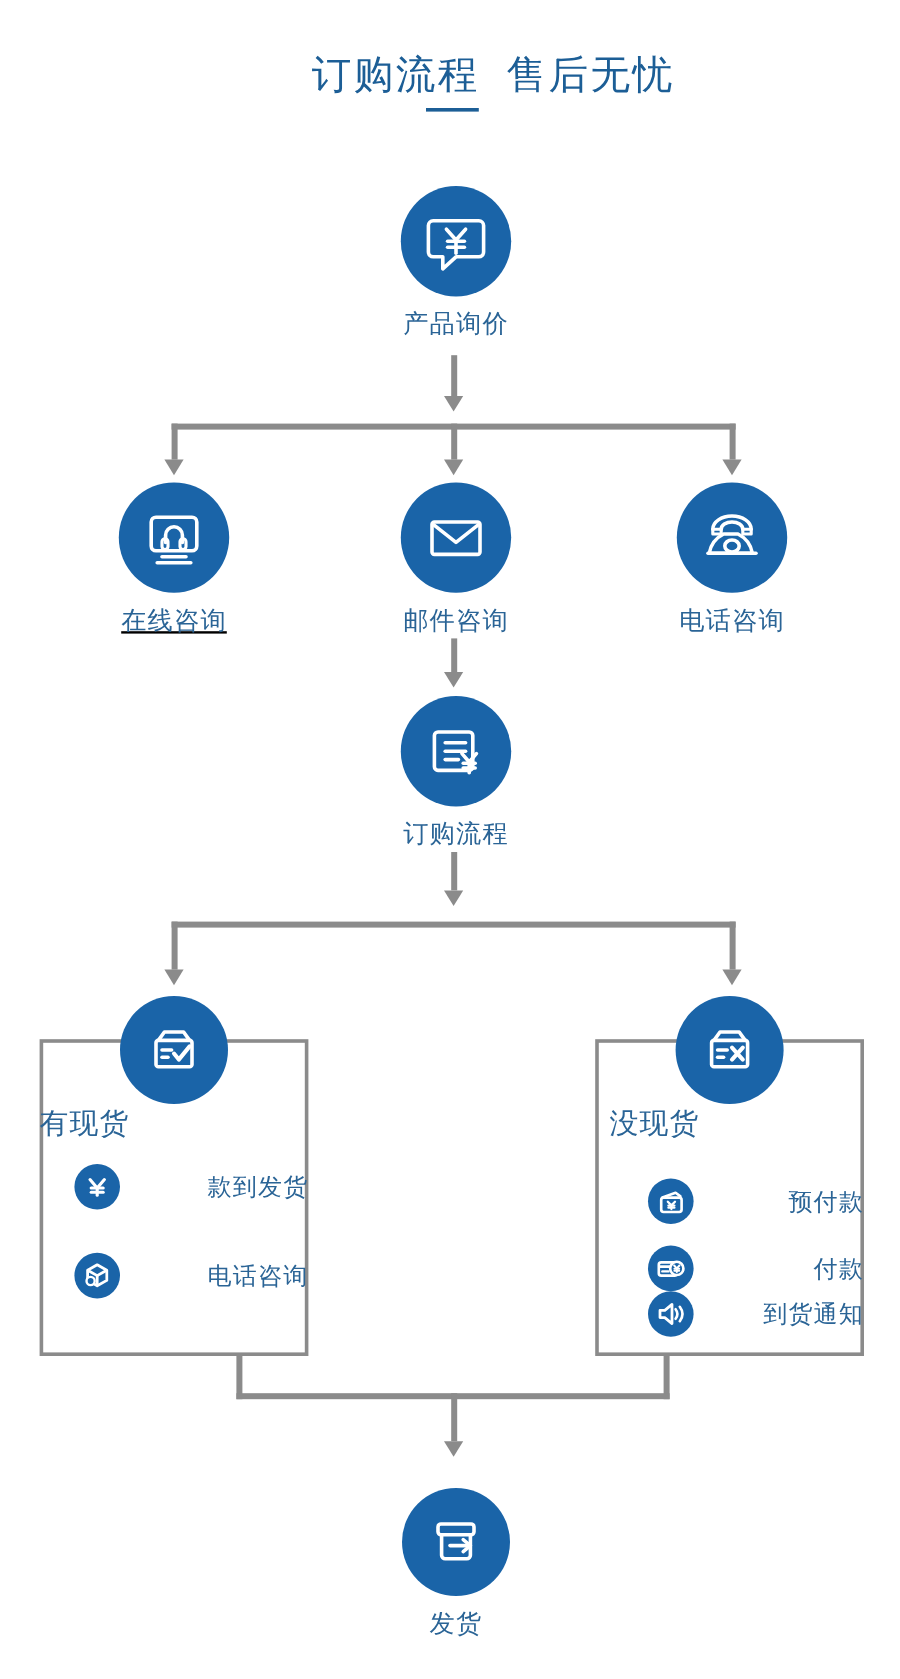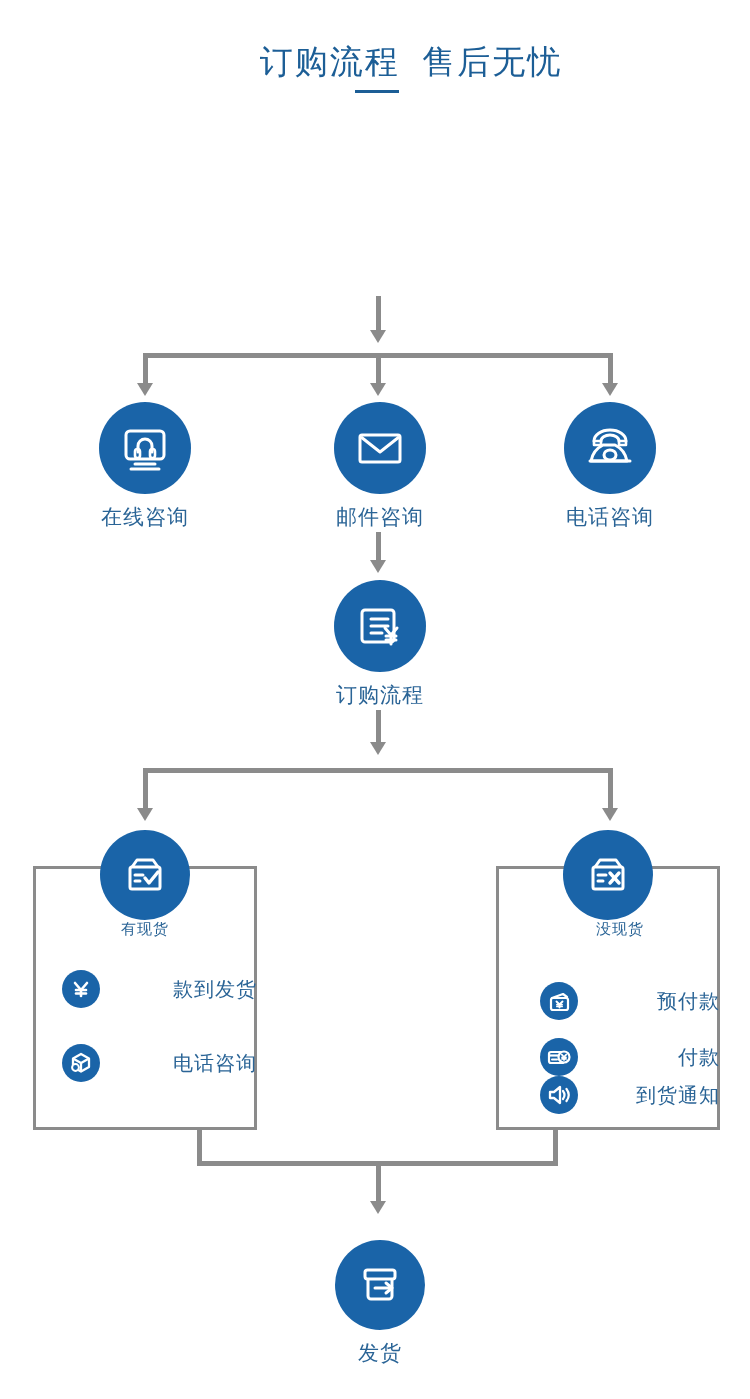--- a/index.html
+++ b/index.html
@@ -79,22 +79,22 @@
   
   .branch-box {
     position: absolute;
     border: 3px solid #8b8b8b;
     box-sizing: border-box;
     background: transparent;
   }
   .branch-title {
     position: absolute;
     width: 100%;
-    text-align: center;
-    font-size: 15px;
+    text-align: left;
+    font-size: 24px;
     color: #2a6496;
     letter-spacing: 1px;
     white-space: nowrap;
   }
   .sub-list {
     position: absolute;
     left: 0;
     width: 100%;
   }
   .sub-item {
@@ -122,33 +122,45 @@
   svg { display: block; }
 </style>
 </head>
 <body>
 
 <div id="page">
 
   <div class="title">订购流程  售后无忧</div>
   <div class="title-rule"></div>
 
+  <div class="node" style="left:305px; top:155px; width:150px;">
+    <div class="circle" style="width:92px;height:92px;">
+      <svg width="56" height="56" viewBox="0 0 56 56">
+        <path d="M9 11 h38 a4 4 0 0 1 4 4 v22 a4 4 0 0 1 -4 4 h-19 l-11 10 v-10 h-8 a4 4 0 0 1 -4 -4 v-22 a4 4 0 0 1 4 -4 z" fill="none" stroke="#ffffff" stroke-width="3" stroke-linejoin="round"></path>
+        <path d="M20 18 L28 27 L36 18" fill="none" stroke="#ffffff" stroke-width="3" stroke-linecap="round" stroke-linejoin="round"></path>
+        <path d="M28 27 V38" stroke="#ffffff" stroke-width="3" stroke-linecap="round"></path>
+        <path d="M21 28 H35" stroke="#ffffff" stroke-width="3" stroke-linecap="round"></path>
+        <path d="M21 33 H35" stroke="#ffffff" stroke-width="3" stroke-linecap="round"></path>
+      </svg>
+    </div>
+    <div class="node-label">产品询价</div>
+  </div>
 
   <div class="ln" style="left:376px; top:296px; width:5px; height:34px;"></div>
   <div class="arrow-down" style="left:370px; top:330px;"></div>
 
   <div class="ln" style="left:143px; top:353px; width:470px; height:5px;"></div>
   <div class="ln" style="left:143px; top:353px; width:5px; height:30px;"></div>
   <div class="ln" style="left:376px; top:353px; width:5px; height:30px;"></div>
   <div class="ln" style="left:608px; top:353px; width:5px; height:30px;"></div>
   <div class="arrow-down" style="left:137px; top:383px;"></div>
   <div class="arrow-down" style="left:370px; top:383px;"></div>
   <div class="arrow-down" style="left:602px; top:383px;"></div>
 
-  <div class="node" style="left:70px; top:402px; width:150px;">
+  <div class="node" style="left:70px; top:402px; width:150px;text-decoration:underline;">
     <div class="circle" style="width:92px;height:92px;">
       <svg width="58" height="58" viewBox="0 0 58 58">
         <rect x="10" y="12" width="38" height="28" rx="4" fill="none" stroke="#ffffff" stroke-width="3"></rect>
         <path d="M22 33 v-6 a7 7 0 0 1 14 0 v6" fill="none" stroke="#ffffff" stroke-width="3" stroke-linecap="round"></path>
         <rect x="19" y="30" width="5" height="9" rx="2.5" fill="none" stroke="#ffffff" stroke-width="2.6"></rect>
         <rect x="34" y="30" width="5" height="9" rx="2.5" fill="none" stroke="#ffffff" stroke-width="2.6"></rect>
         <path d="M19 45 H39" stroke="#ffffff" stroke-width="3" stroke-linecap="round"></path>
         <path d="M15 50 H43" stroke="#ffffff" stroke-width="3" stroke-linecap="round"></path>
       </svg>
     </div>

